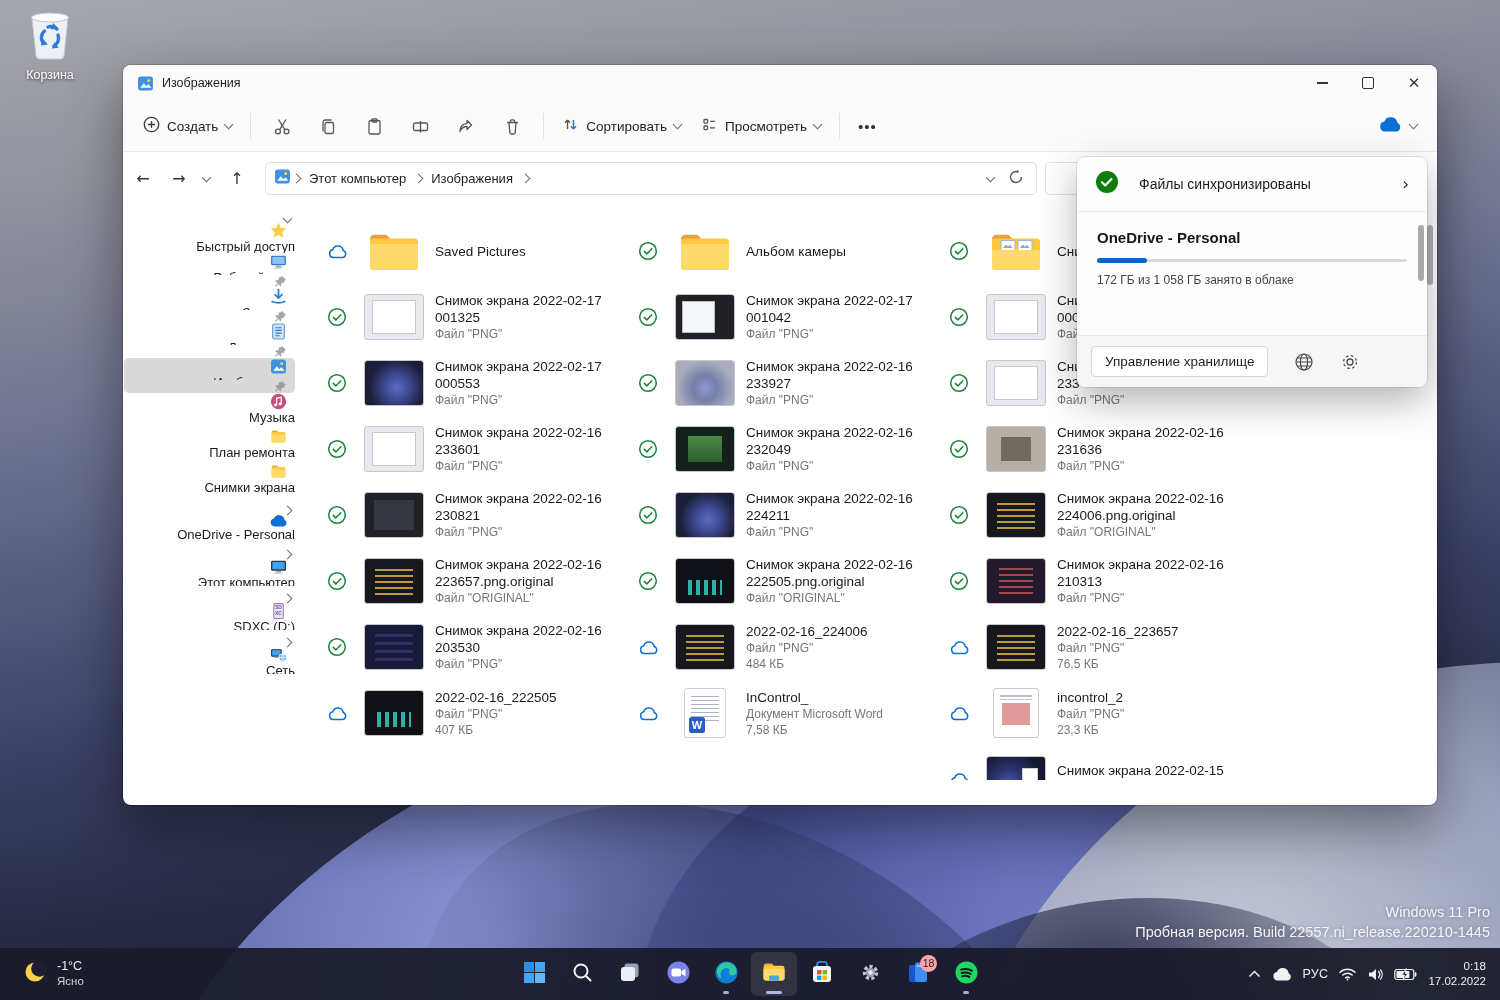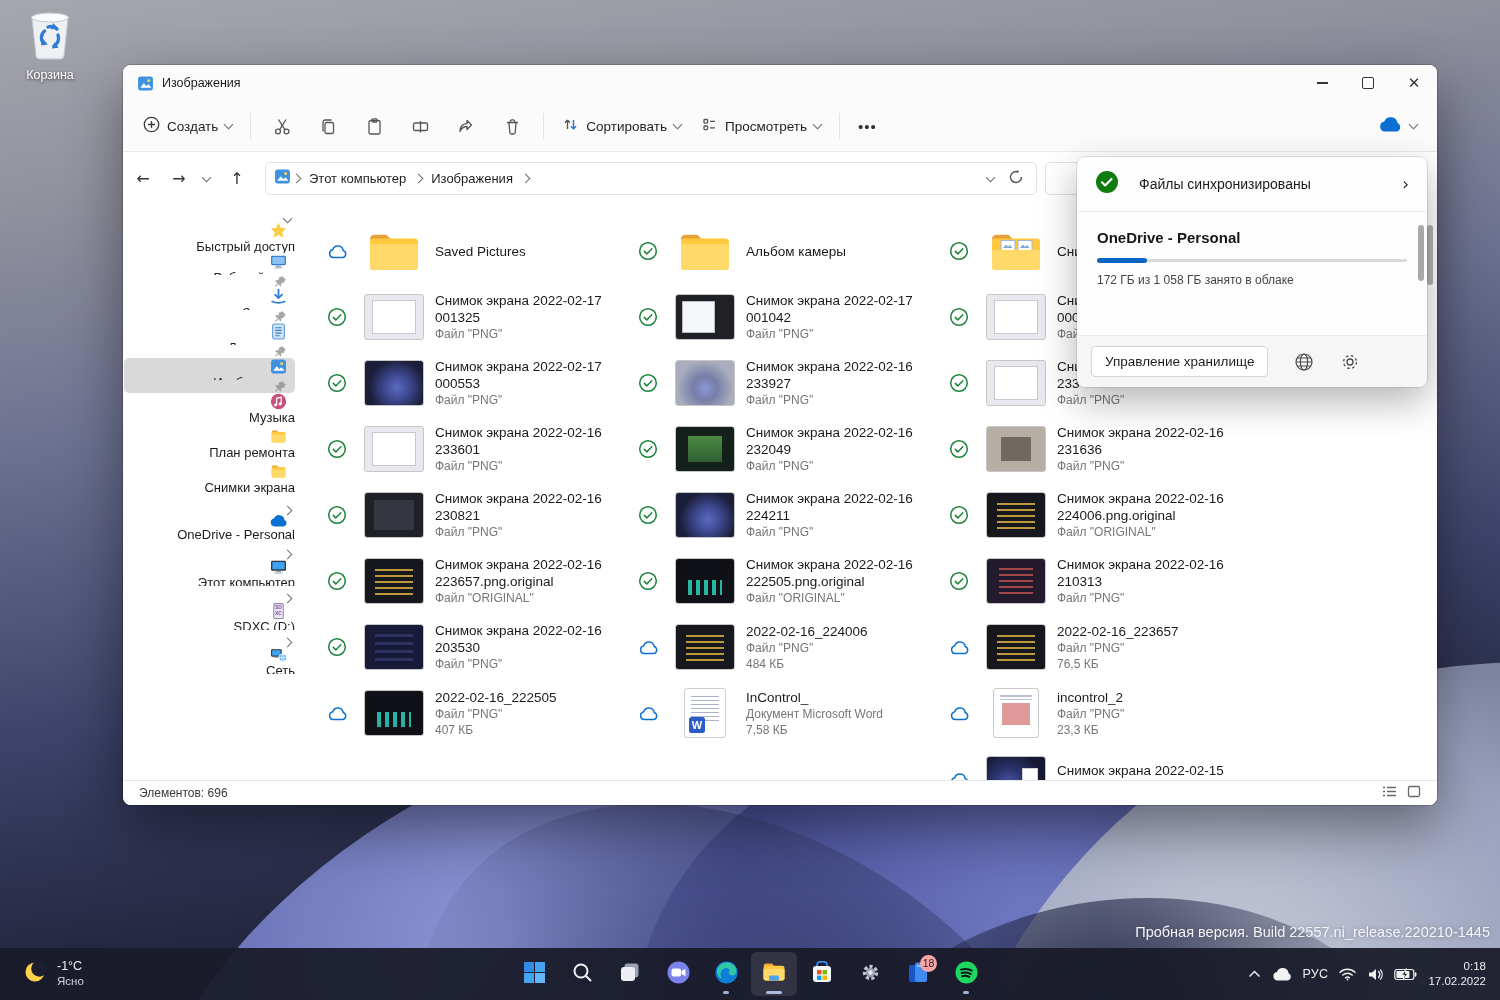--- a/index.html
+++ b/index.html
@@ -176,20 +176,21 @@
         <path transform="translate(20,37) rotate(230)" d="M0-4 L3.6 2 H-3.6 Z"></path>
         <path transform="translate(30,21) rotate(-10)" d="M0-4 L3.6 2 H-3.6 Z"></path>
         <path transform="translate(31,40) rotate(115)" d="M0-4 L3.6 2 H-3.6 Z"></path>
       </g>
     </svg>
   </span>
   <div class="lbl">Корзина</div>
 </div>
 
 <div class="watermark">
+  <div>Windows 11 Pro</div>
   <div>Пробная версия. Build 22557.ni_release.220210-1445</div>
 </div>
 
 <div class="window">
   <div class="titlebar">
     <span class="ticon">
         <svg width="17" height="17" viewBox="0 0 16 16">
           <rect x="1" y="1.5" width="14" height="13" rx="2.5" fill="#3f92e0"></rect>
           <path d="M3 12l3.4-4.2 2.4 2.8 2-2 2.8 3.4z" fill="#fff"></path>
           <circle cx="11" cy="5.3" r="1.4" fill="#ffd84a"></circle>
@@ -913,35 +914,20 @@
 215839.png.original</span>
 
       </span>
           </div>
         </div>
       </div>
   </div>
 
   <div class="vscroll"></div>
 
-  <div class="statusbar">
-    <span>Элементов: 696</span>
-    <span class="viewtoggles">
-      <span>
-        <svg width="15" height="13" viewBox="0 0 15 13" fill="none" stroke="#666" stroke-width="1.3">
-            <path d="M1 2.5h2M5 2.5h9M1 6.5h2M5 6.5h9M1 10.5h2M5 10.5h9"></path>
-          </svg>
-      </span>
-      <span>
-        <svg width="14" height="13" viewBox="0 0 14 13" fill="none" stroke="#666" stroke-width="1.3">
-            <rect x="1.5" y="1.5" width="11" height="10" rx="1.5"></rect>
-          </svg>
-      </span>
-    </span>
-  </div>
 </div>
 
 <div class="flyout">
   <div class="fhead">
     <span>
       <svg width="24" height="24" viewBox="0 0 24 24">
           <circle cx="12" cy="12" r="11" fill="#107c10"></circle>
           <path d="M7 12.3l3.2 3.2 6.3-6.6" fill="none" stroke="#fff" stroke-width="2.1" stroke-linecap="round" stroke-linejoin="round"></path>
         </svg>
     </span>

